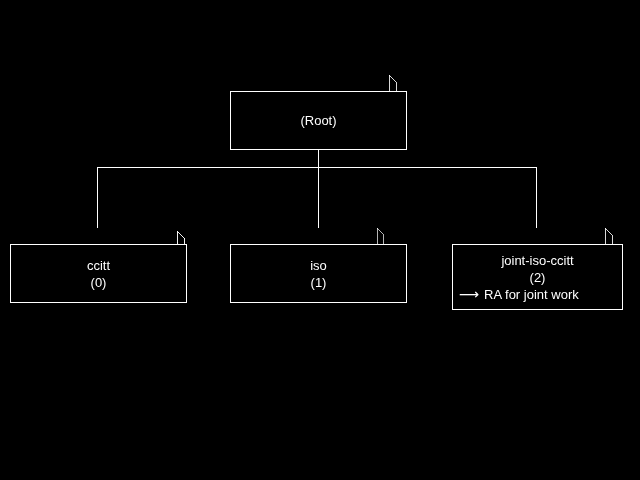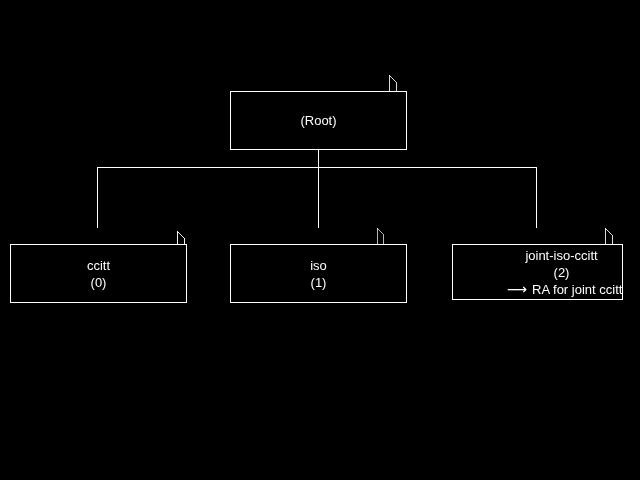--- a/index.html
+++ b/index.html
@@ -115,23 +115,23 @@
         <div class="node-face" style="width: 177px; height: 59px;">
           <div class="node-line">iso</div>
           <div class="node-line">(1)</div>
         </div>
       </div>
       <div class="node" style="left: 452px; top: 228px; width: 171px; height: 59px;">
         <svg class="node-shadow" width="181" height="69" viewBox="0 0 181 69" shape-rendering="crispEdges">
           <path d="M 170.5 0.5 L 178.5 8.5 L 178.5 66.5 L 170.5 58.5 Z" fill="#000000" stroke="#ffffff" stroke-width="1"></path>
           <path d="M 0.5 58.5 L 8.5 66.5 L 178.5 66.5 L 170.5 58.5 Z" fill="#000000" stroke="#ffffff" stroke-width="1"></path>
         </svg>
-        <div class="node-face" style="width: 171px; height: 56px; padding-left: 48px;">
+        <div class="node-face" style="width: 171px; height: 66px;">
           <div class="node-line">joint-iso-ccitt</div>
           <div class="node-line">(2)</div>
           <div class="node-line with-arrow">
             <span class="arrow-icon">⟶</span>
-            <span>RA for joint ccitt</span>
+            <span>RA for joint work</span>
           </div>
         </div>
       </div>
     </div>
 </div>
 
 </body></html>

